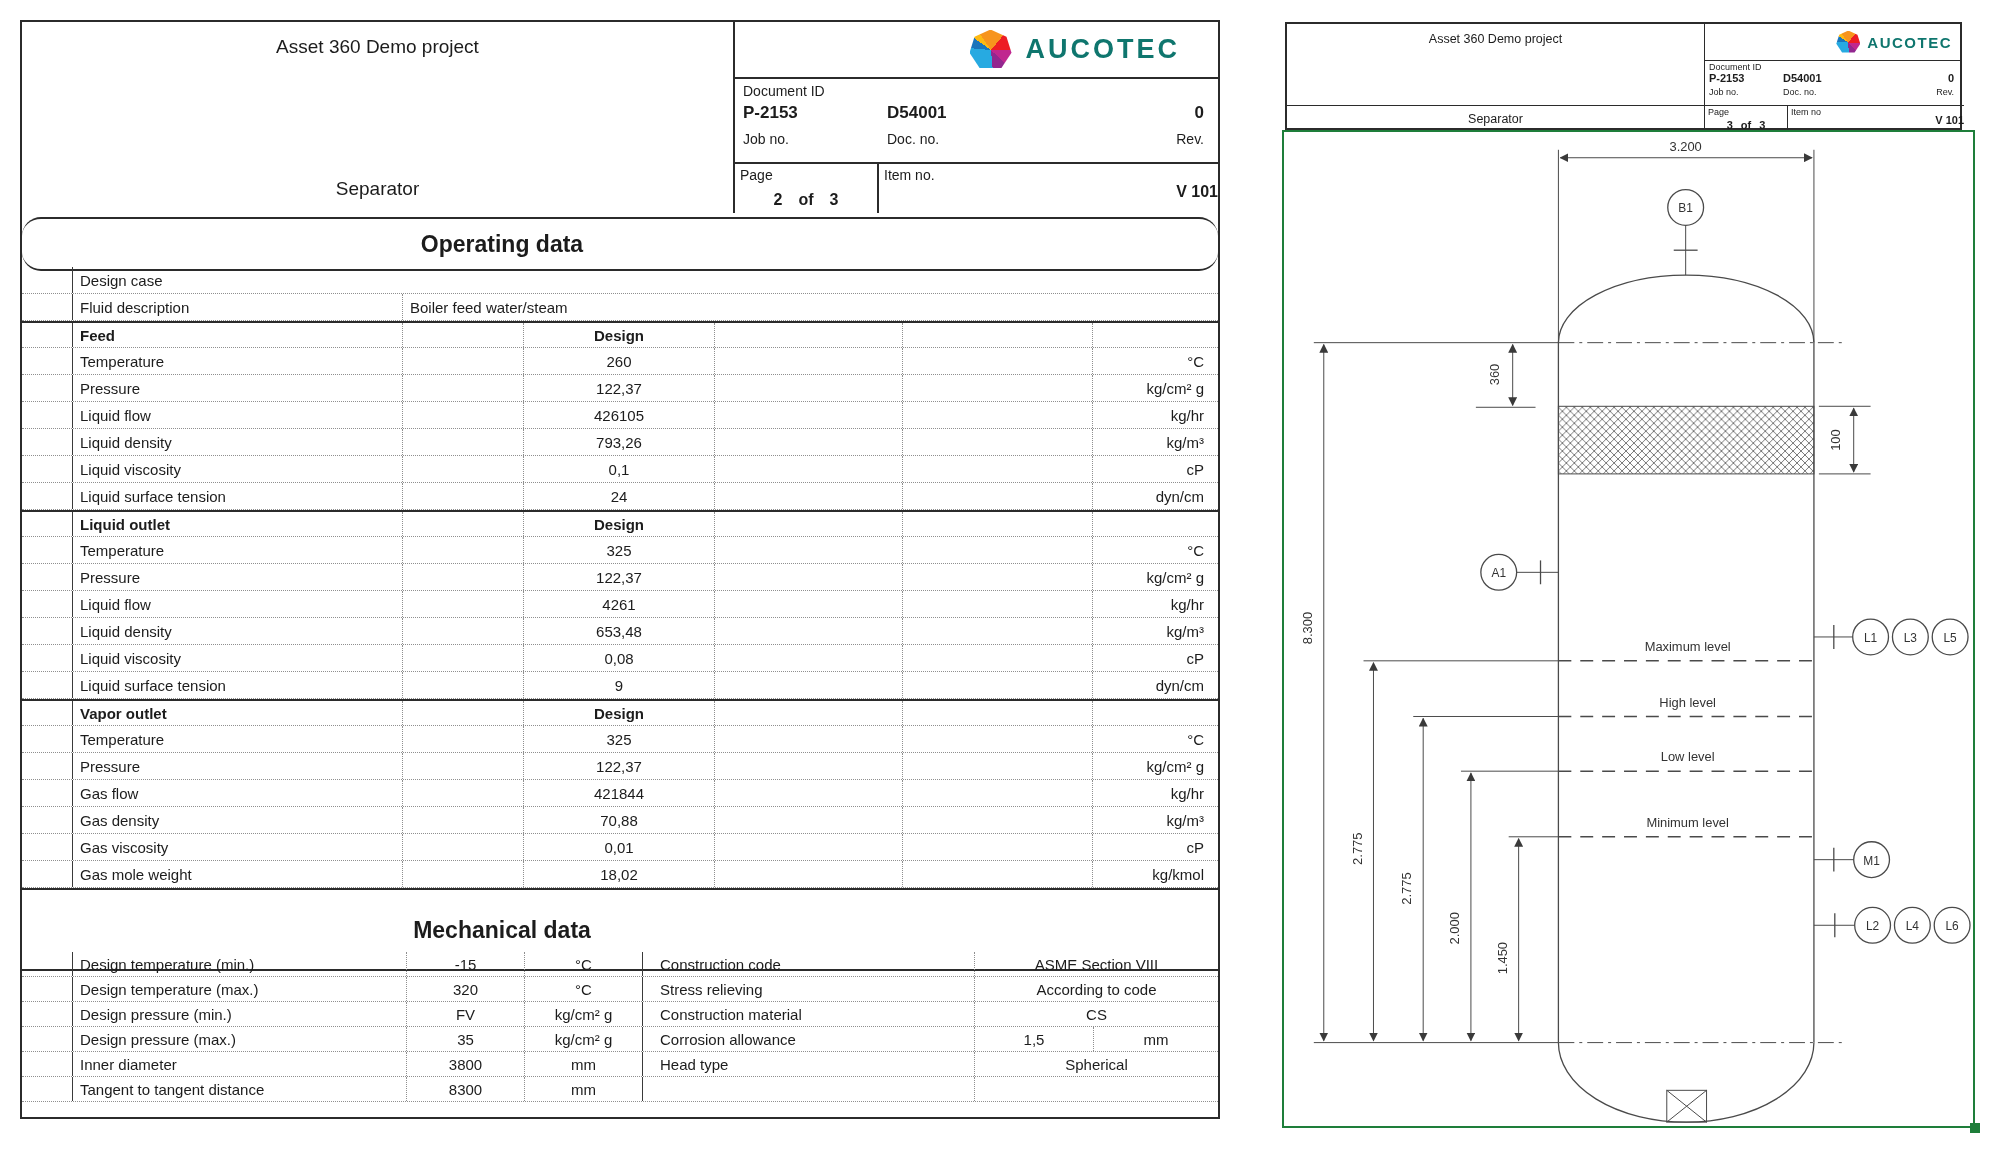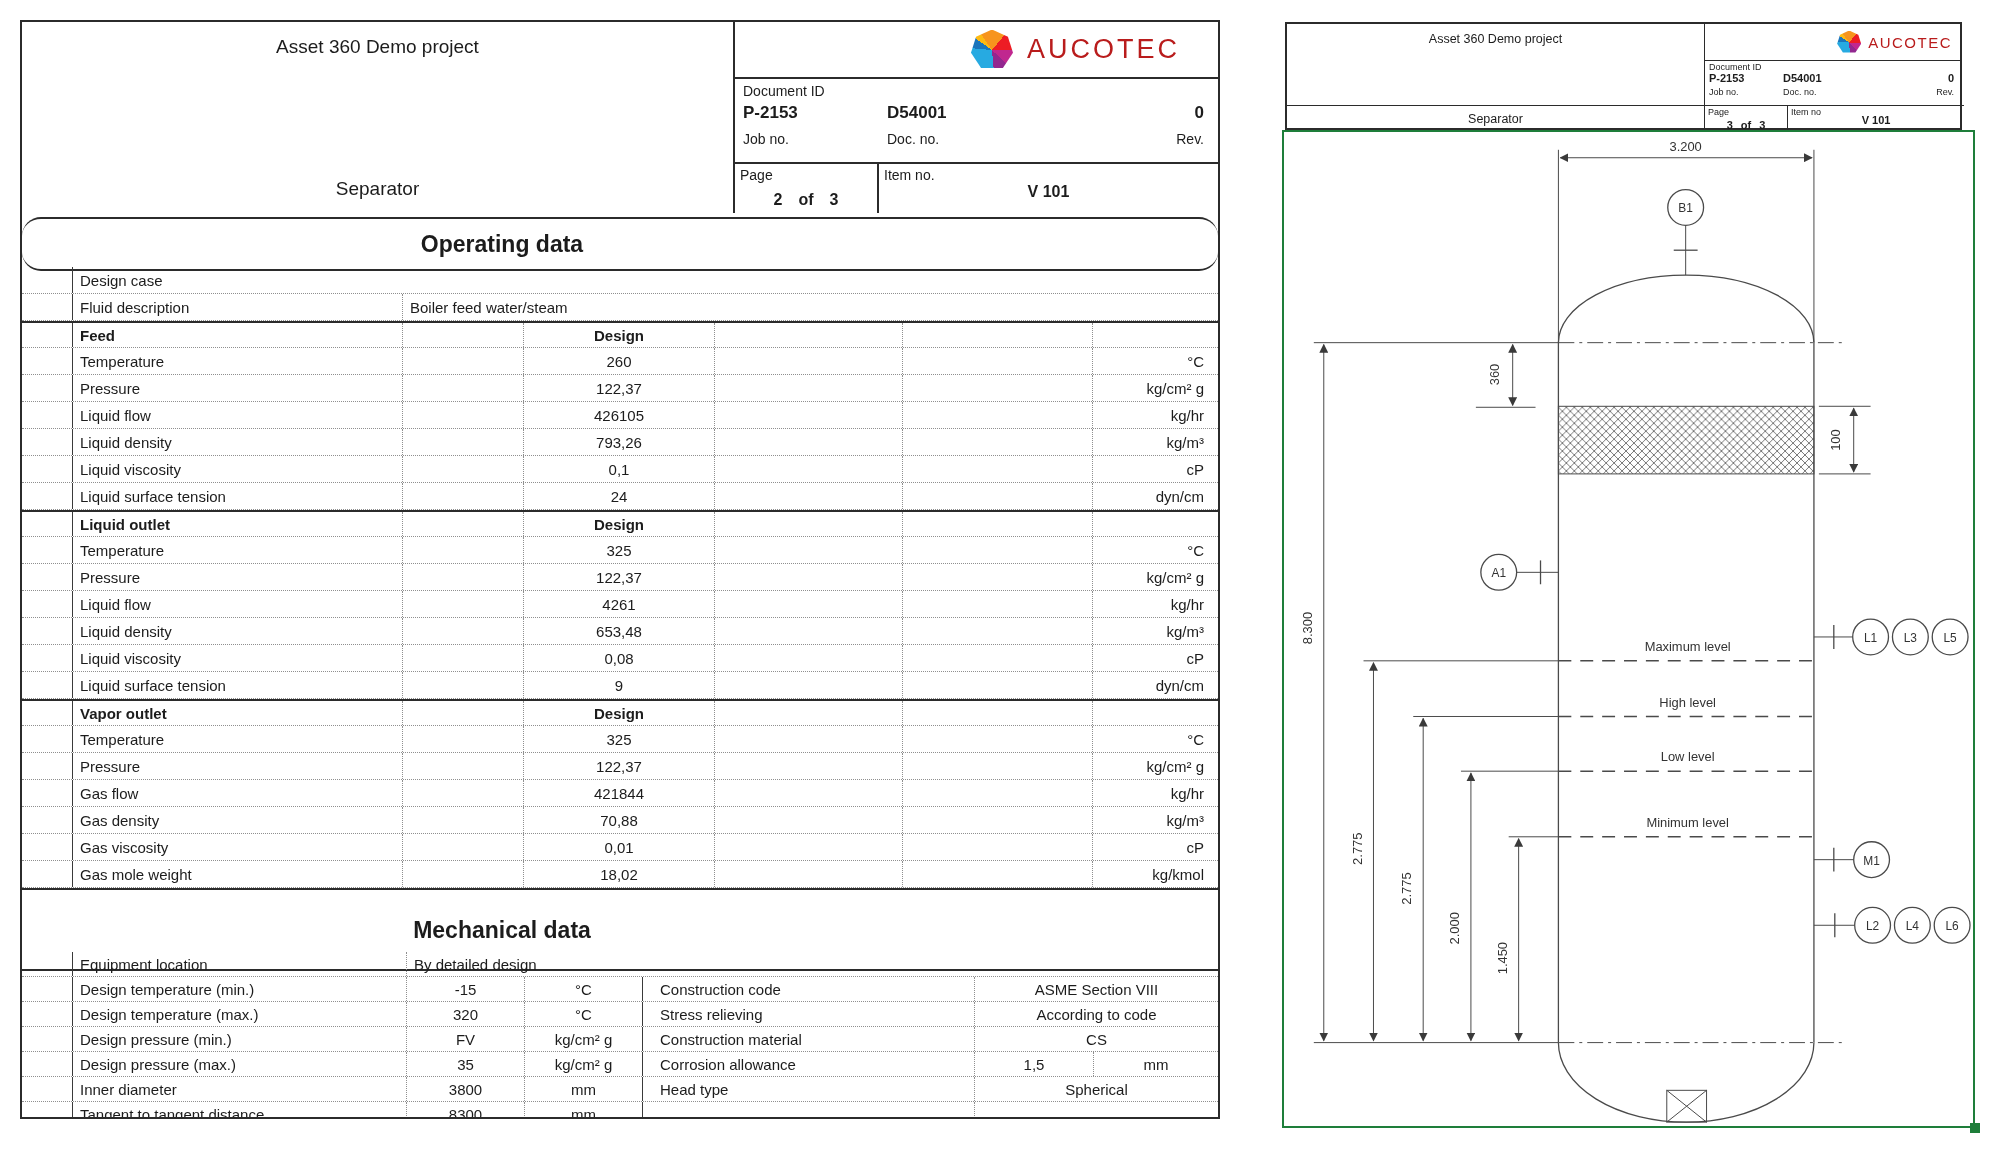--- a/index.html
+++ b/index.html
@@ -13,40 +13,40 @@
 
   .lp-title-cell { left:0; top:0; width:713px; height:142px; border-right:2px solid #2b2b2b;
                    text-align:center; padding-top:14px; font-size:19px; }
   .lp-logo-cell { left:713px; top:0; width:483px; height:57px; border-bottom:2px solid #2b2b2b;
                   display:flex; align-items:center; justify-content:flex-end; padding-right:38px; gap:14px; }
   .logo-gem { width:42px; height:40px;
       background:conic-gradient(from -35deg, #f7941d 0 75deg, #ed1c24 75deg 125deg, #c0278f 125deg 170deg,
                  #92278f 170deg 210deg, #27aae1 210deg 310deg, #1b75bb 310deg 340deg, #fdb913 340deg 360deg);
       clip-path:polygon(50% 0%, 88% 18%, 100% 58%, 76% 96%, 24% 96%, 0% 58%, 12% 18%); }
   .logo-gem.small { width:24px; height:23px; }
-  .logo-word { font-size:27px; letter-spacing:3px; color:#b91c1c; }
+  .logo-word { font-size:27px; letter-spacing:3px; color:#0f766e;font-weight:bold; }
   .logo-word.small { font-size:15px; letter-spacing:1.5px; }
 
   .lp-docid { left:713px; top:57px; width:483px; height:85px; border-bottom:2px solid #2b2b2b; }
   .docid-label { position:absolute; left:8px; top:4px; font-size:14px; }
   .docid-vals, .docid-labs { position:absolute; left:0; width:100%; }
   .docid-vals { top:24px; font-weight:bold; font-size:17px; }
   .docid-labs { top:52px; font-size:14px; }
   .pos-job { position:absolute; left:8px; }
   .pos-doc { position:absolute; left:152px; }
   .pos-rev { position:absolute; right:14px; }
 
   .lp-sub-title { left:0; top:142px; width:713px; height:49px; border-right:2px solid #2b2b2b;
                   display:flex; align-items:center; justify-content:center; font-size:19px; }
   .lp-sub-page { left:713px; top:142px; width:144px; height:49px; border-right:2px solid #2b2b2b; }
   .lp-sub-item { left:857px; top:142px; width:339px; height:49px; }
   .cell-label { position:absolute; left:5px; top:3px; font-size:14px; }
   .page-vals { position:absolute; left:0; bottom:4px; width:100%; display:flex;
                justify-content:center; gap:16px; font-weight:bold; font-size:16px; }
-  .item-val { position:absolute; left:0; bottom:12px; width:100%; text-align:center;
+  .item-val { position:absolute; left:0; bottom:12px; width:100%; text-align:right;
               font-weight:bold; font-size:16px; }
 
   .band { left:0; width:1196px; border-top:2px solid #2b2b2b; border-bottom:2px solid #2b2b2b; }
   .band-op { top:195px; height:54px;border-radius:19px; }
   .band-mech { top:866px; height:83px; }
   .band span { display:block; width:960px; text-align:center; font-weight:bold; font-size:23px;
                position:absolute; top:50%; transform:translateY(-50%); }
 
   .table-op { left:0; top:245px; width:1196px; }
   .table-mech { left:0; top:930px; width:1196px; }
@@ -382,26 +382,20 @@
       </div>
 
   </div>
 
   <div class="abs band band-mech">
     <span>Mechanical data</span>
   </div>
 
   <div class="abs table-mech">
 
-      <div class="mech-row row-info">
-        <div class="mc-m"></div>
-        <div class="mc-label">Equipment location</div>
-        <div class="mc-value">By detailed design</div>
-
-      </div>
 
       <div class="mech-row">
         <div class="mc-m"></div>
         <div class="mc-label">Design temperature (min.)</div>
         <div class="mc-value">-15</div>
         <div class="mc-unit">°C</div>
         <div class="mc-label2">Construction code</div>
         <div class="mc-value2">ASME Section VIII</div>
         <div class="mc-unit2"></div>
       </div>

